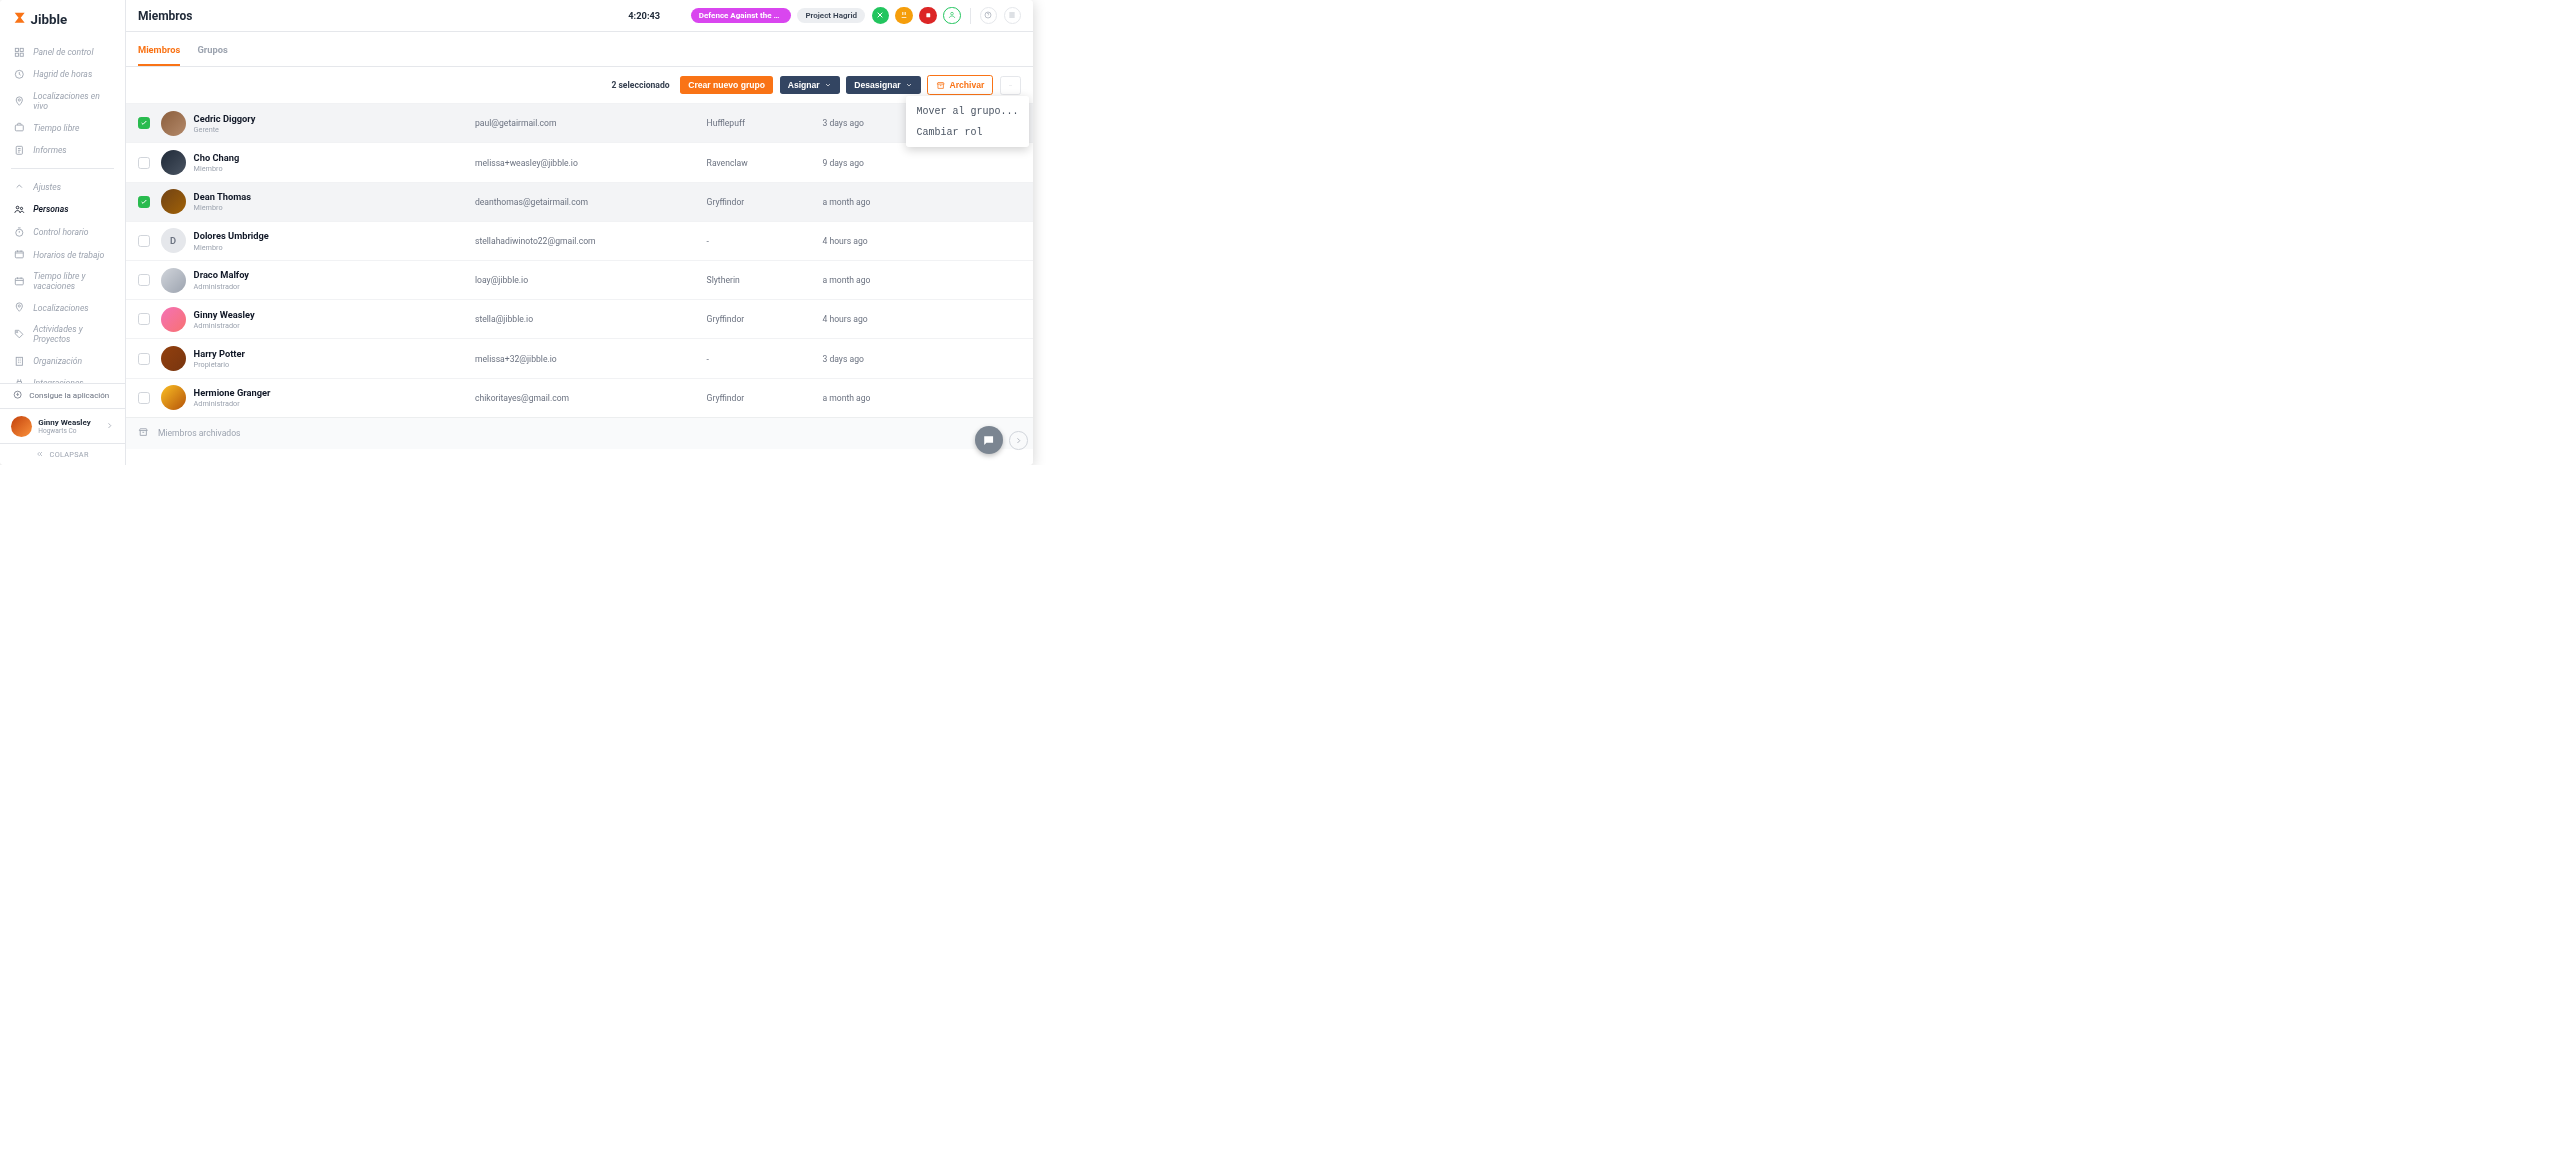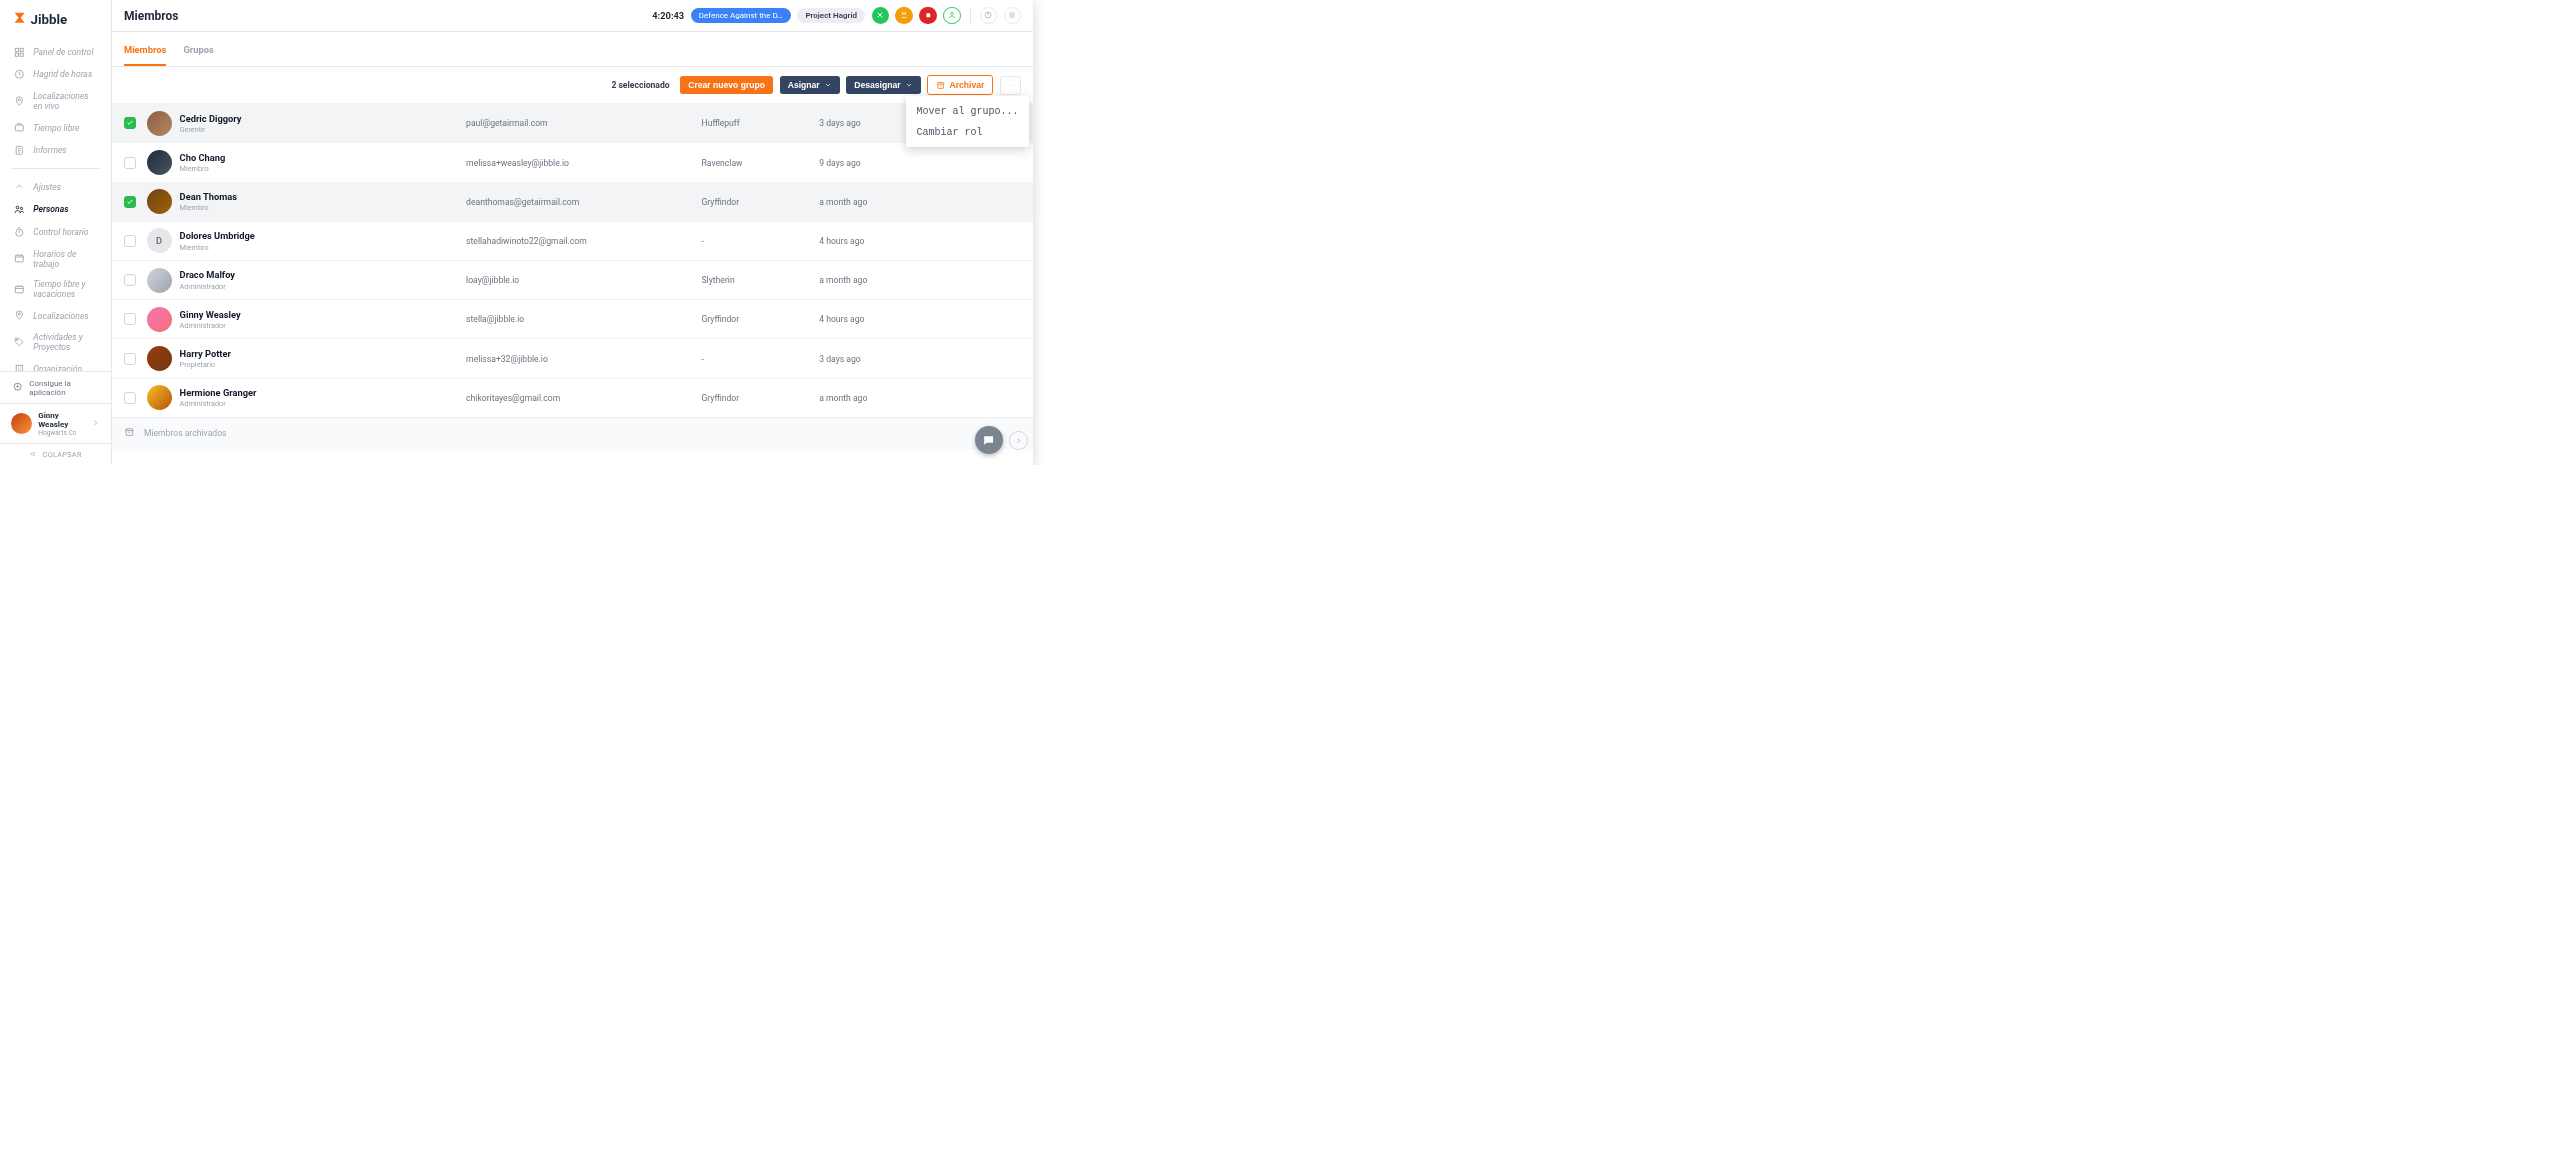--- a/index.html
+++ b/index.html
@@ -13,21 +13,21 @@
     display: flex;
     width: 1033px;
     height: 465px;
     position: relative;
     border-radius: 4px;
     overflow: hidden;
     box-shadow: 0 2.7px 13.3px rgba(0,0,0,0.18);
   }
   
   .sidebar {
-    width: 112px;
+    width: 126px;
     background: #fff;
     border-right: 0.7px solid #e5e7eb;
     display: flex;
     flex-direction: column;
     flex-shrink: 0;
   }
   .logo {
     padding: 10.6px 13.3px 8px 13.3px;
     display: flex;
     align-items: center;
@@ -139,27 +139,28 @@
     font-size:9.3px;
     color:#1f2937;
   }
   .pill {
     padding: 3.3px 8px;
     border-radius: 664px;
     font-size: 8px;
     cursor:pointer;
   }
   .pill-dark {
-    background:#3b82f6;
+    background:#d946ef;
     color:#fff;
-    font-weight:400;
+    font-weight:700;
     max-width: 100px;
     white-space:nowrap;
     overflow:hidden;
     text-overflow:ellipsis;
+    margin-left:24px;
   }
   .pill-light {
     background:#eceef1;
     color:#374151;
     font-weight:600;
   }
   .circle-btn {
     width: 17.3px; height:17.3px;
     border-radius:50%;
     display:flex;

